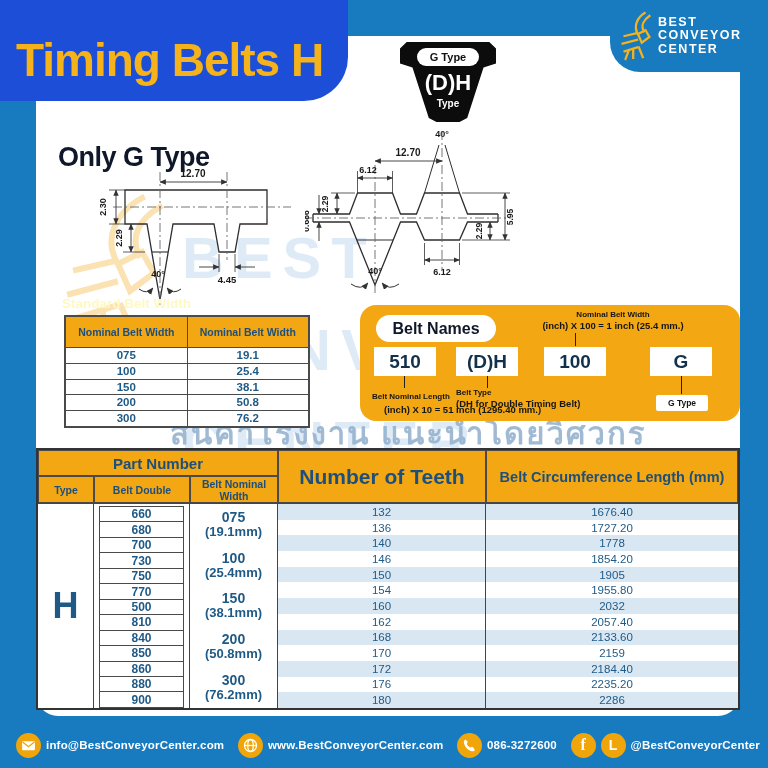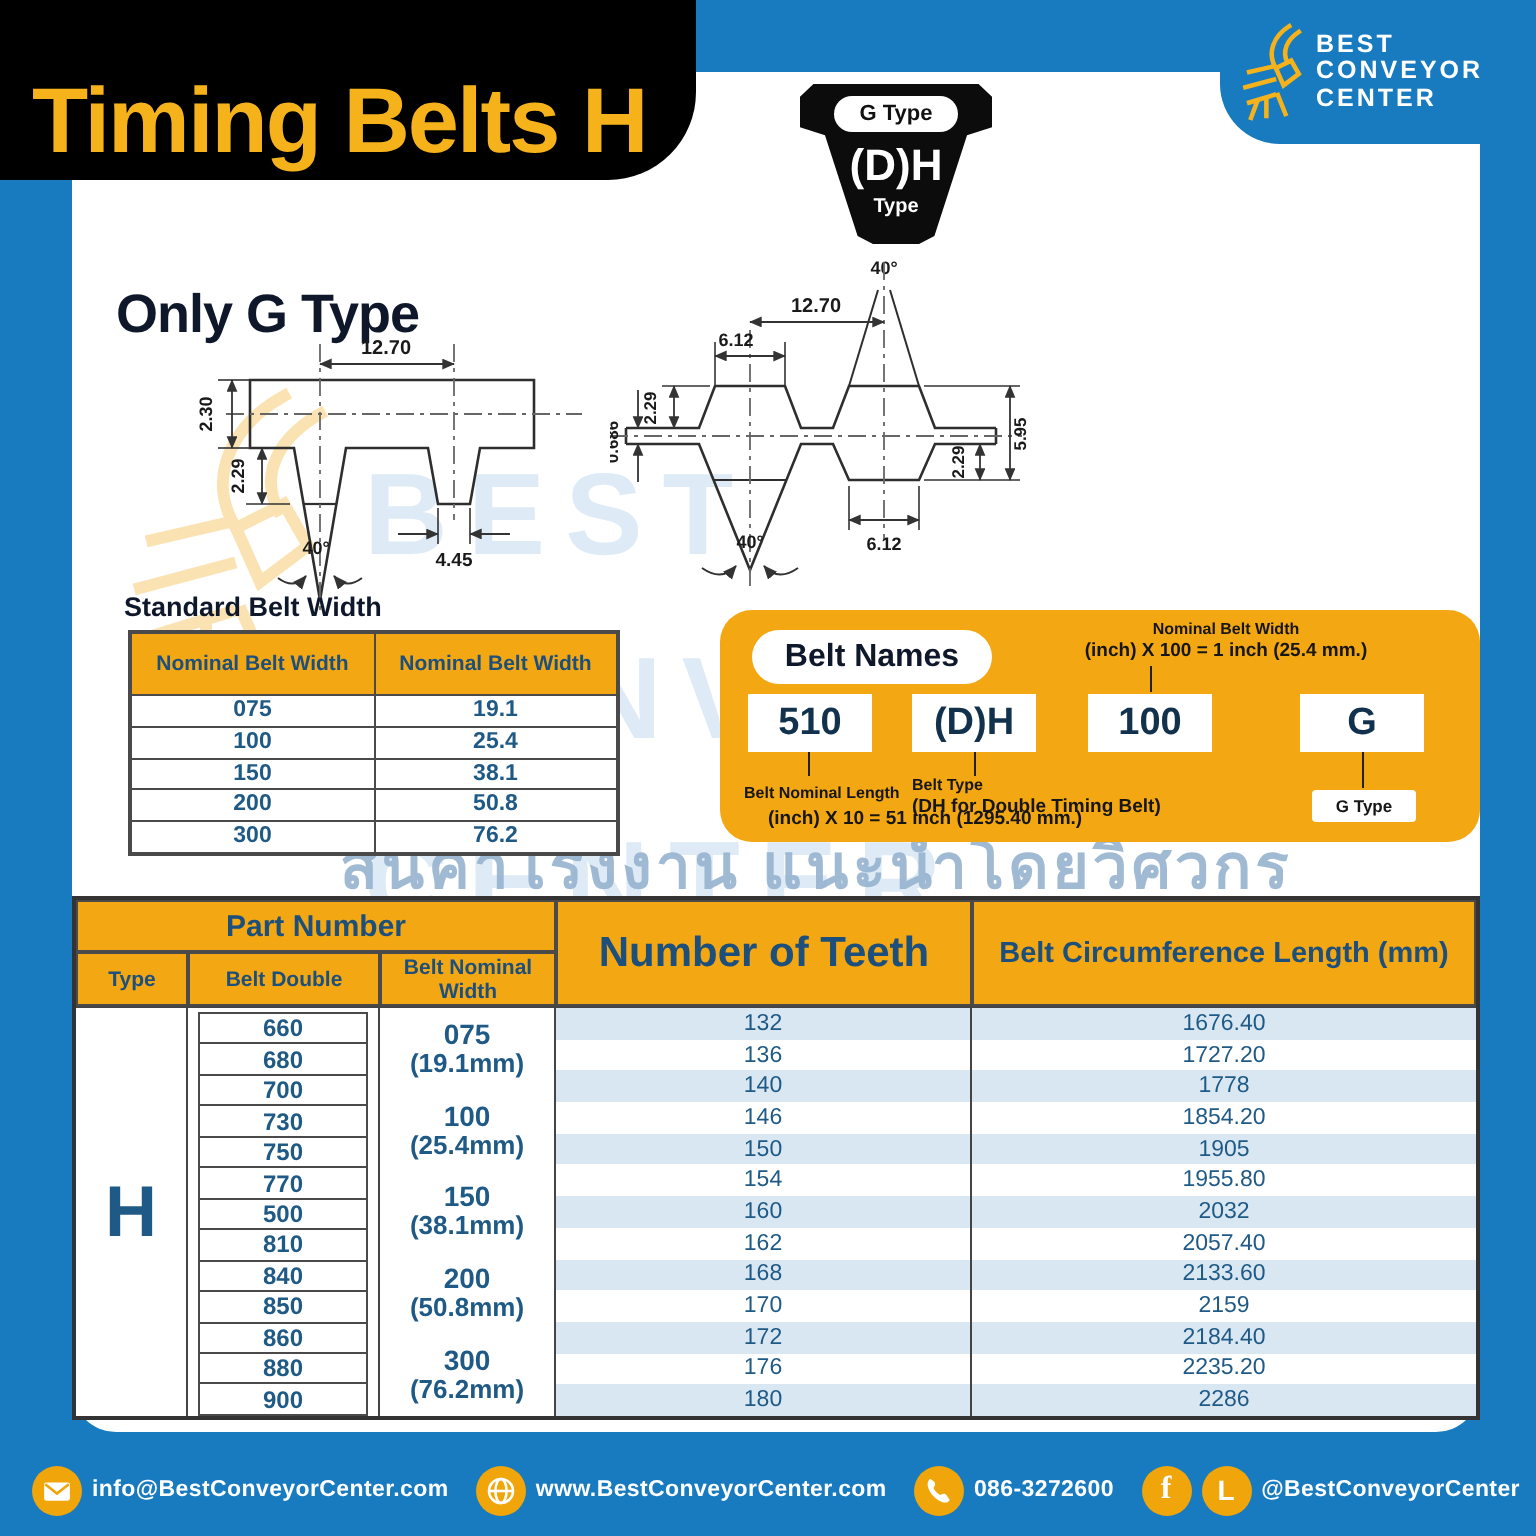--- a/index.html
+++ b/index.html
@@ -9,21 +9,21 @@
         border-radius:22px;z-index:1;}
 
   
   .wm-goat{position:absolute;left:52px;top:192px;z-index:2;opacity:.32;}
   .wm-text{position:absolute;left:182px;top:212px;z-index:2;color:rgba(60,135,200,.17);
            font-size:58px;font-weight:bold;letter-spacing:10px;line-height:92px;white-space:nowrap;}
   .wm-thai{position:absolute;left:170px;top:408px;z-index:5;color:#97b3cf;opacity:.9;
            font-size:31px;font-weight:bold;letter-spacing:2px;white-space:nowrap;}
 
   
-  .title-banner{position:absolute;left:0;top:0;width:348px;height:90px;background:#000000;
+  .title-banner{position:absolute;left:0;top:0;width:348px;height:101px;background:#1d4ed8;
                 border-bottom-right-radius:44px;z-index:6;}
   .page-title{position:absolute;left:16px;top:33px;color:#f5b21a;font-size:46px;font-weight:bold;
               letter-spacing:-1px;white-space:nowrap;}
   .logo-block{position:absolute;right:0;top:0;width:158px;height:72px;background:#187abf;
               border-bottom-left-radius:30px;z-index:6;display:flex;align-items:center;}
   .brand-text{color:#ffffff;font-weight:bold;font-size:12.5px;line-height:13.5px;letter-spacing:1.5px;}
 
   .badge{position:absolute;left:400px;top:42px;width:96px;height:80px;background:#0c0c0c;z-index:6;
          clip-path:polygon(7% 0,93% 0,100% 8%,100% 27%,87% 32%,70% 95%,62% 100%,38% 100%,30% 95%,13% 32%,0 27%,0 8%);
          text-align:center;}
@@ -32,21 +32,21 @@
   .badge-mid{color:#fff;font-size:22px;font-weight:bold;margin-top:4px;}
   .badge-bottom{color:#fff;font-size:10px;font-weight:bold;margin-top:2px;}
 
   
   .only-g{position:absolute;left:58px;top:142px;z-index:4;color:#0f172a;font-size:27px;font-weight:bold;letter-spacing:-.5px;}
   .draw-left{position:absolute;left:95px;top:148px;z-index:4;}
   .draw-right{position:absolute;left:305px;top:125px;z-index:4;}
   svg text{font-family:"Liberation Sans","DejaVu Sans",sans-serif;font-weight:bold;fill:#1a1a1a;}
 
   
-  .std-heading{position:absolute;left:62px;top:296px;z-index:6;color:#0f172a;font-size:13.5px;font-weight:bold;}
+  .std-heading{position:absolute;left:62px;top:296px;z-index:6;color:#fef9c3;font-size:13.5px;font-weight:bold;}
   .std-table{position:absolute;left:64px;top:315px;width:242px;z-index:6;border:2px solid #4a4a4a;background:#fff;}
   .std-head{display:flex;background:#f3a712;border-bottom:1.5px solid #4a4a4a;}
   .std-head .std-cell{color:#1d4f7c;font-size:10.5px;height:30px;line-height:30px;}
   .std-cell{flex:1;text-align:center;font-weight:bold;}
   .std-cell:first-child{border-right:1.5px solid #4a4a4a;}
   .std-row{display:flex;border-bottom:1.2px solid #4a4a4a;}
   .std-row:last-child{border-bottom:none;}
   .std-row .std-cell{color:#1f5a86;font-size:11.5px;height:14.8px;line-height:14.8px;}
 
   

